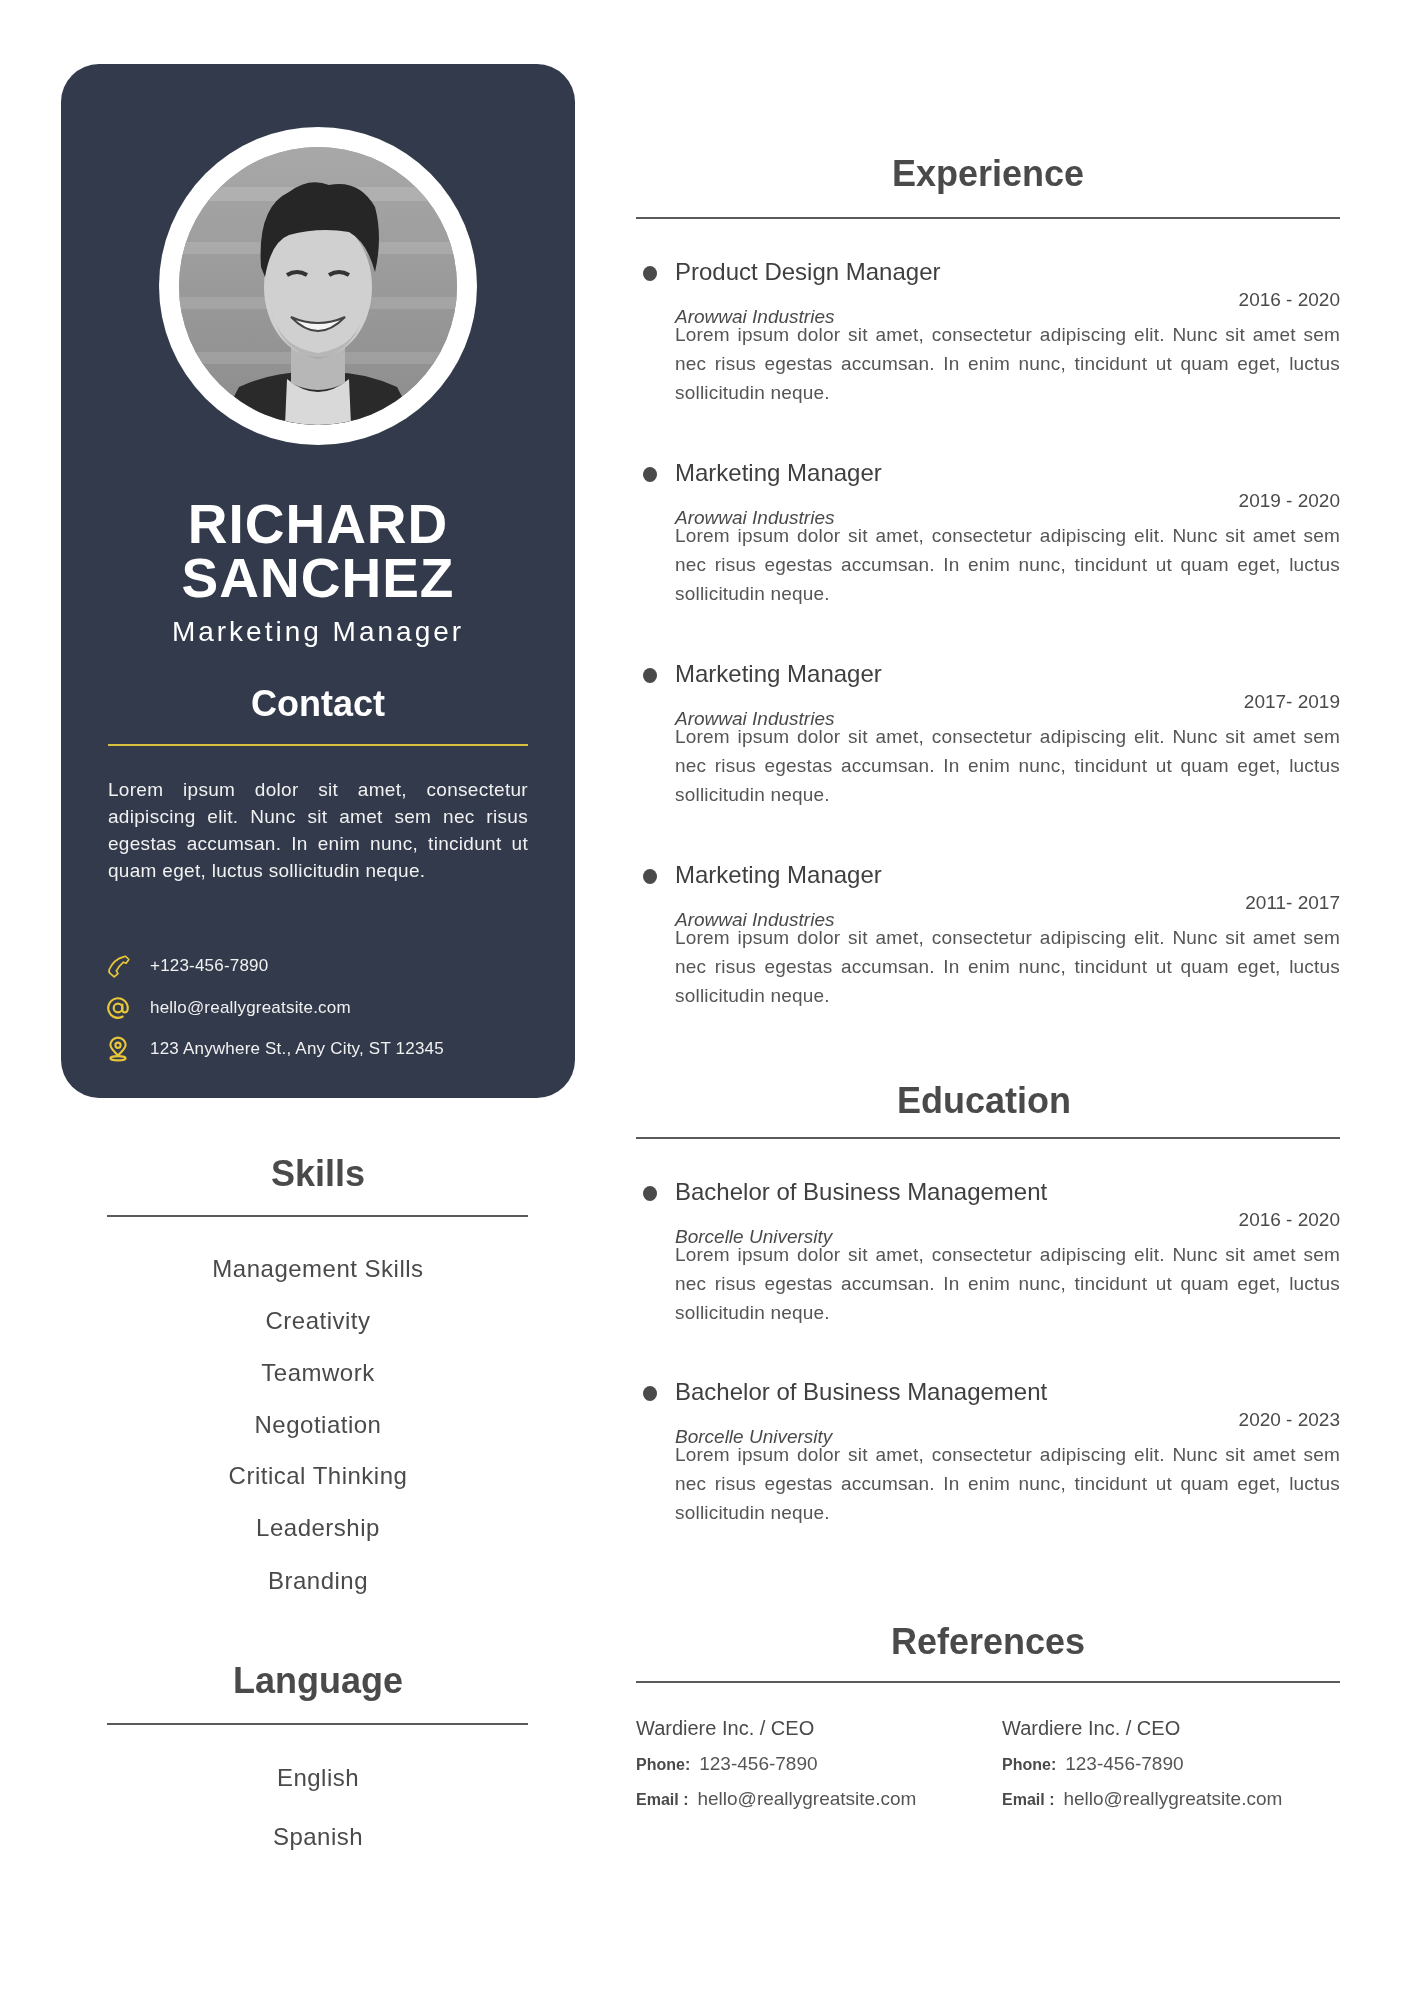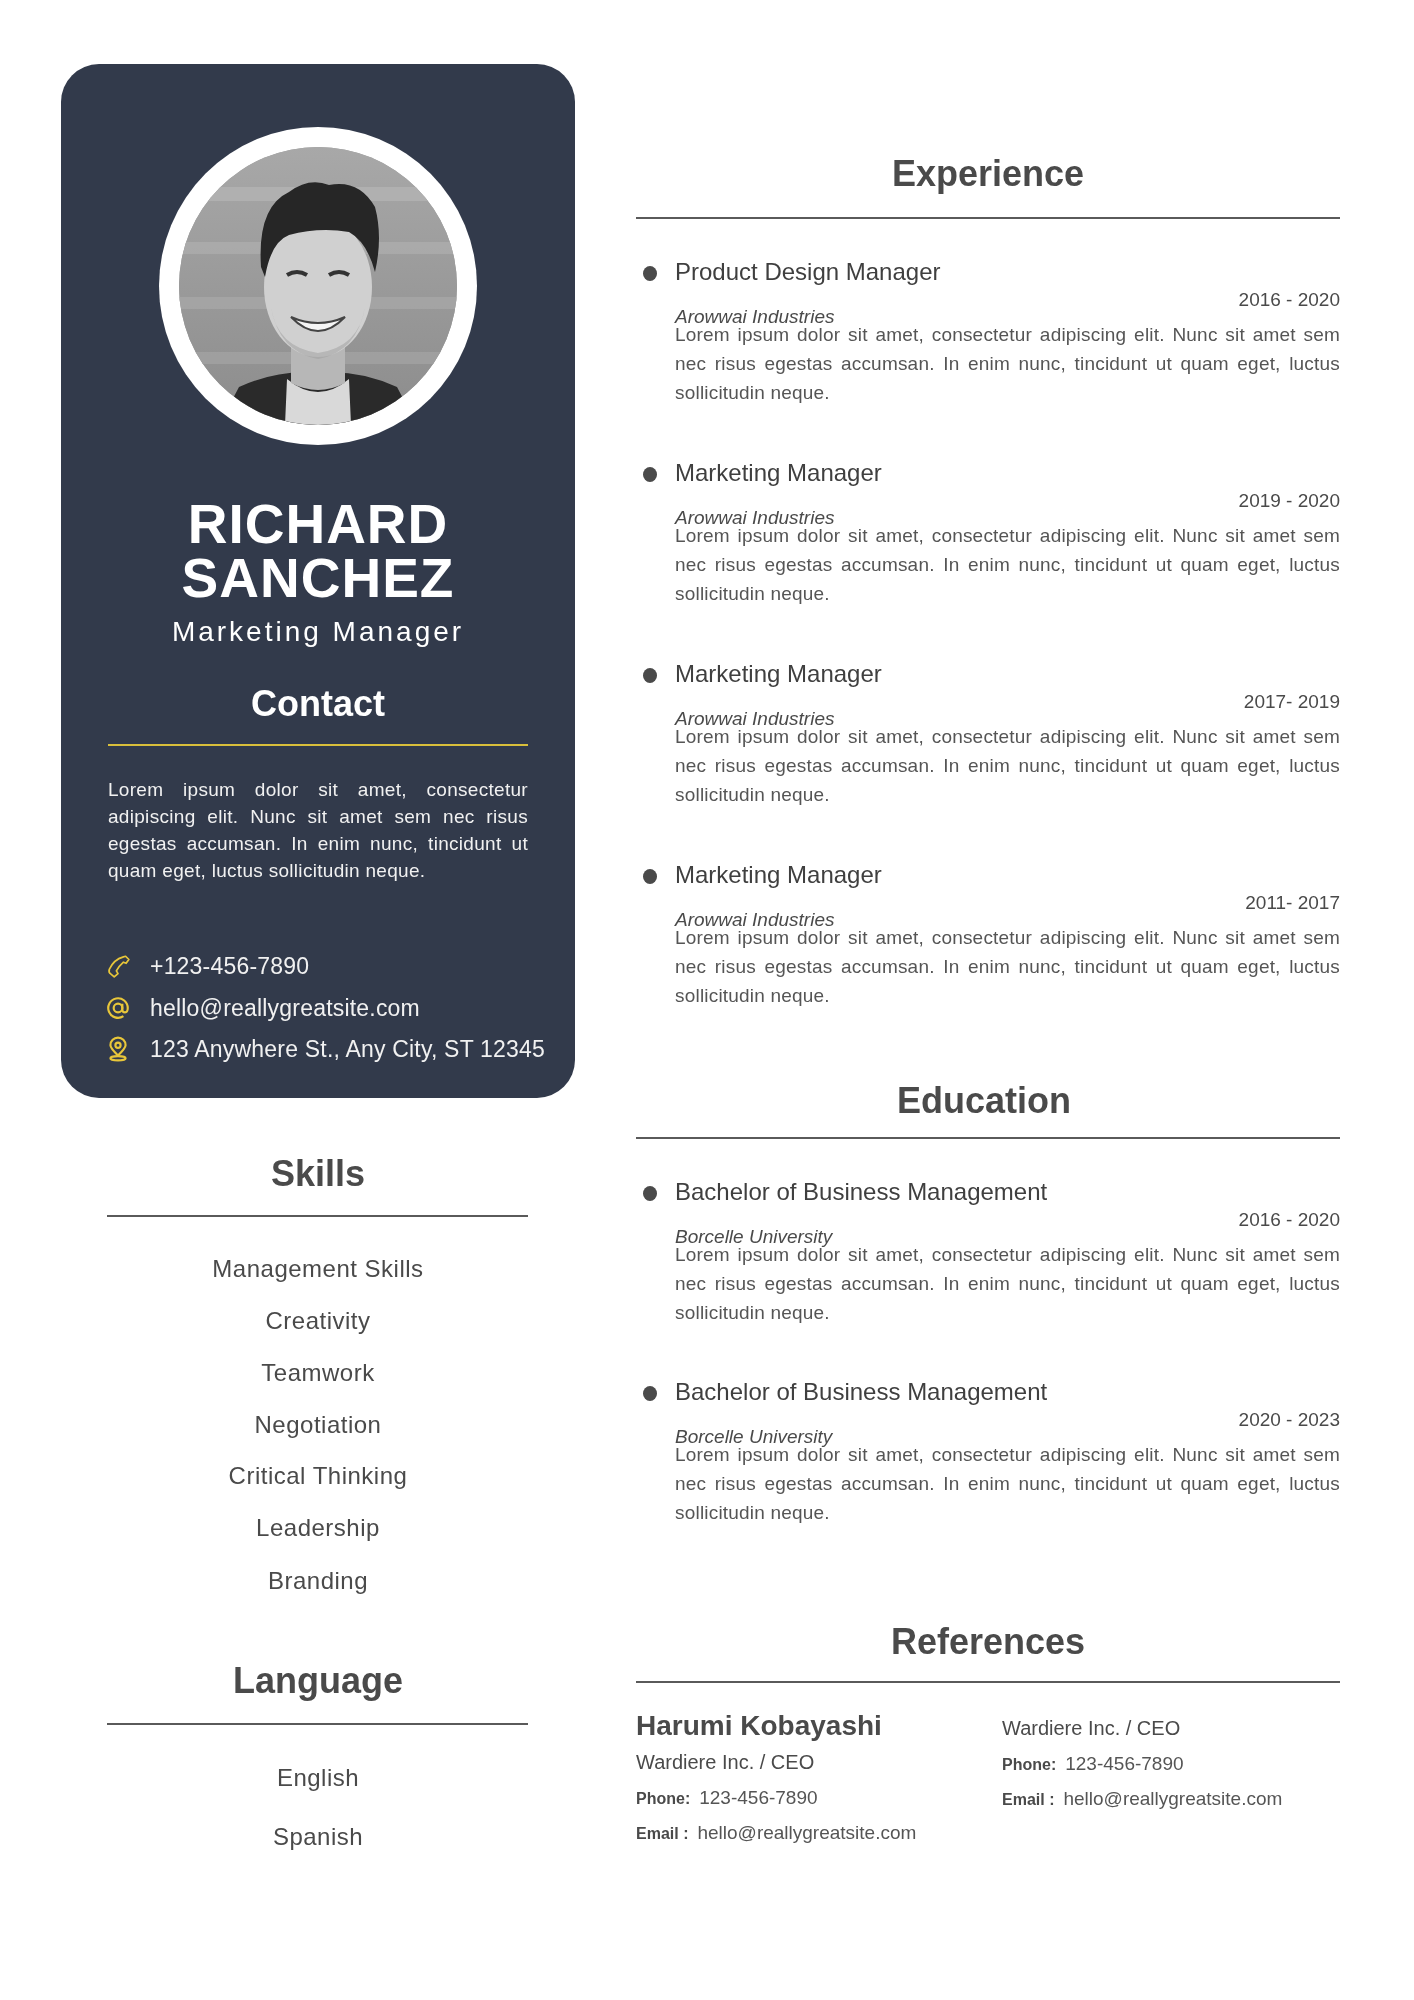--- a/index.html
+++ b/index.html
@@ -39,21 +39,21 @@
     }
     .contact-text {
       position: absolute; left: 108px; width: 420px; top: 776px;
       color: #f1f1f1; font-size: 19px; line-height: 27px; text-align: justify; letter-spacing: 0.3px;
     }
     .contact-row {
       position: absolute; left: 103px; height: 30px; display: flex; align-items: center;
     }
     .contact-row .ico { width: 30px; height: 30px; display: flex; align-items: center; justify-content: center; }
     .contact-row .ico svg { width: 26px; height: 26px; }
-    .contact-row .txt { margin-left: 17px; color: #f1f1f1; font-size: 23px; letter-spacing: 0.2px; }
+    .contact-row .txt { margin-left: 17px; color: #f1f1f1; font-size: 17px; letter-spacing: 0.2px; }
 
     
     .sec-title {
       position: absolute; text-align: center; font-size: 36px; font-weight: bold; color: #4a4a4a; line-height: 44px;
     }
     .divider { position: absolute; height: 2px; background: #5a5a5a; }
 
     .skill, .lang {
       position: absolute; left: 61px; width: 514px; text-align: center; font-size: 24px; color: #4a4a4a; letter-spacing: 0.5px;
       line-height: 30px;
@@ -214,21 +214,20 @@
   <div class="title">Bachelor of Business Management</div>
   <div class="org">Borcelle University</div>
   <div class="date">2020 - 2023</div>
   <div class="desc">Lorem ipsum dolor sit amet, consectetur adipiscing elit. Nunc sit amet sem nec risus egestas accumsan. In enim nunc, tincidunt ut quam eget, luctus sollicitudin neque.</div>
 </div>
 
 <div class="sec-title" style="left:636px; width:704px; top:1620px;">References</div>
 <div class="divider" style="left:636px; width:704px; top:1681px;"></div>
 
 <div class="ref" style="left:636px; top:1709px;">
-  <div class="rname">Harumi Kobayashi</div>
   <div class="rco">Wardiere Inc. / CEO</div>
   <div class="rline rphone">
     <span class="lbl">Phone:</span>
     <span>123-456-7890</span>
   </div>
   <div class="rline remail">
     <span class="lbl">Email :</span>
     <span>hello@reallygreatsite.com</span>
   </div>
 </div>

